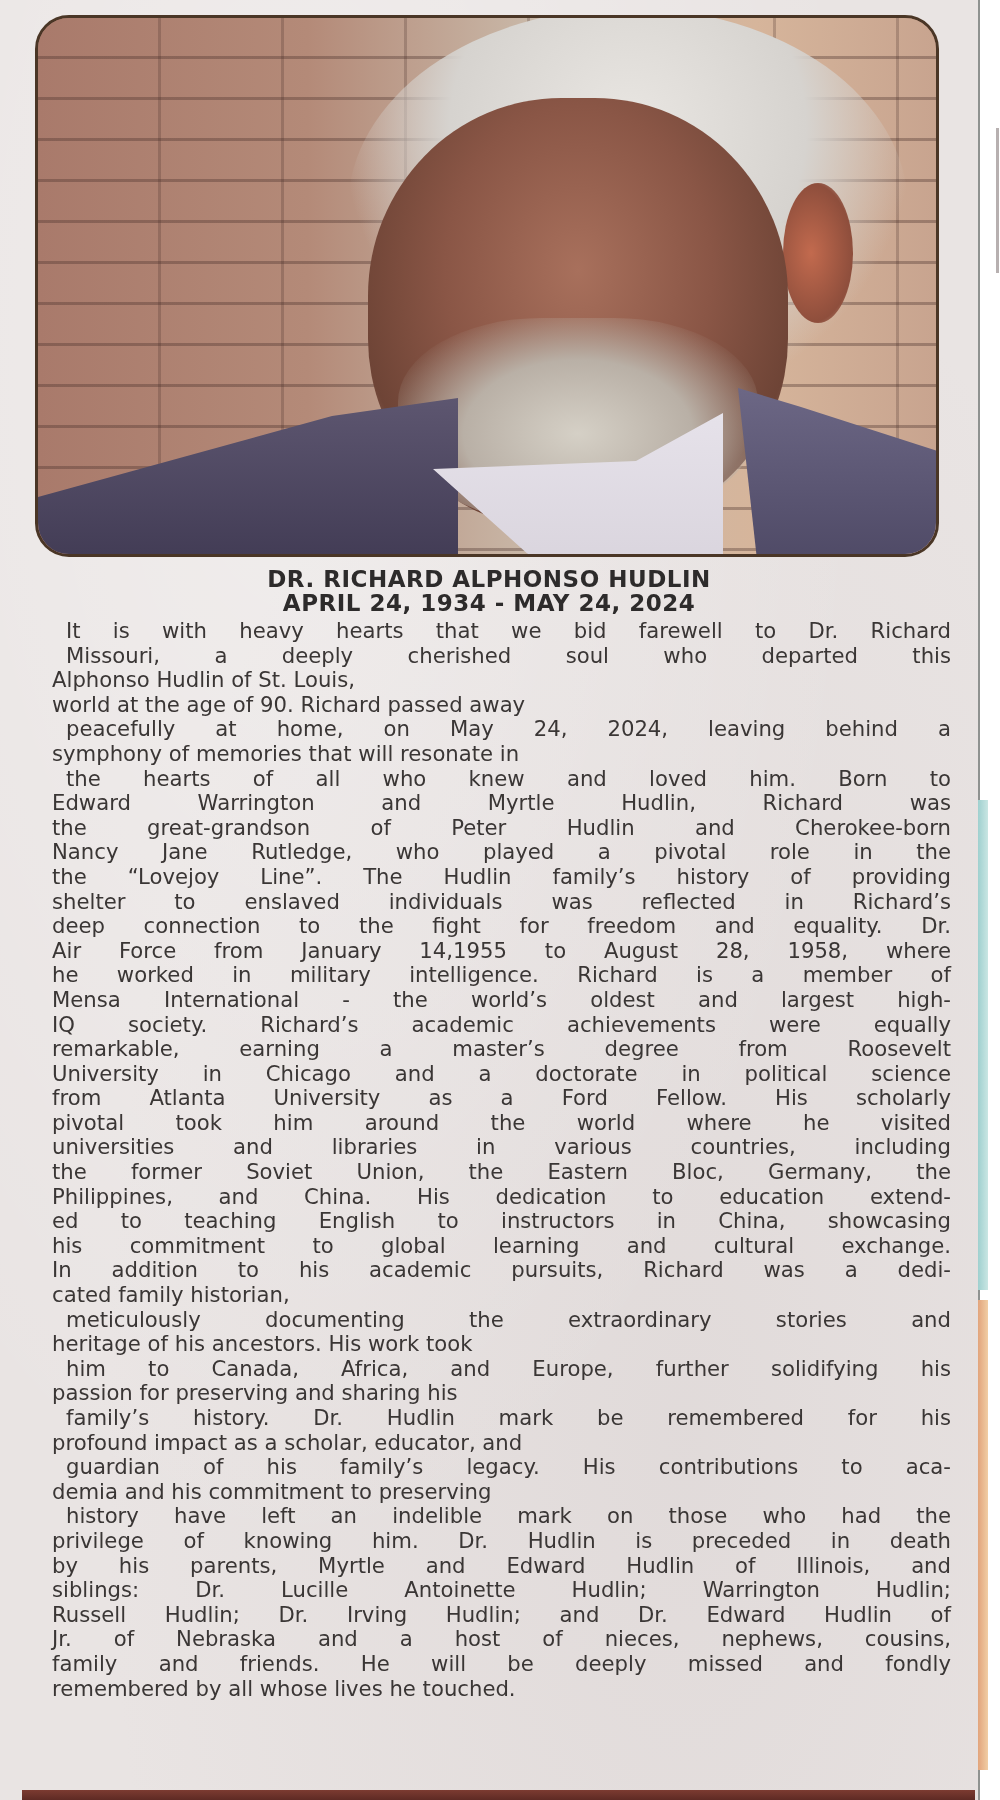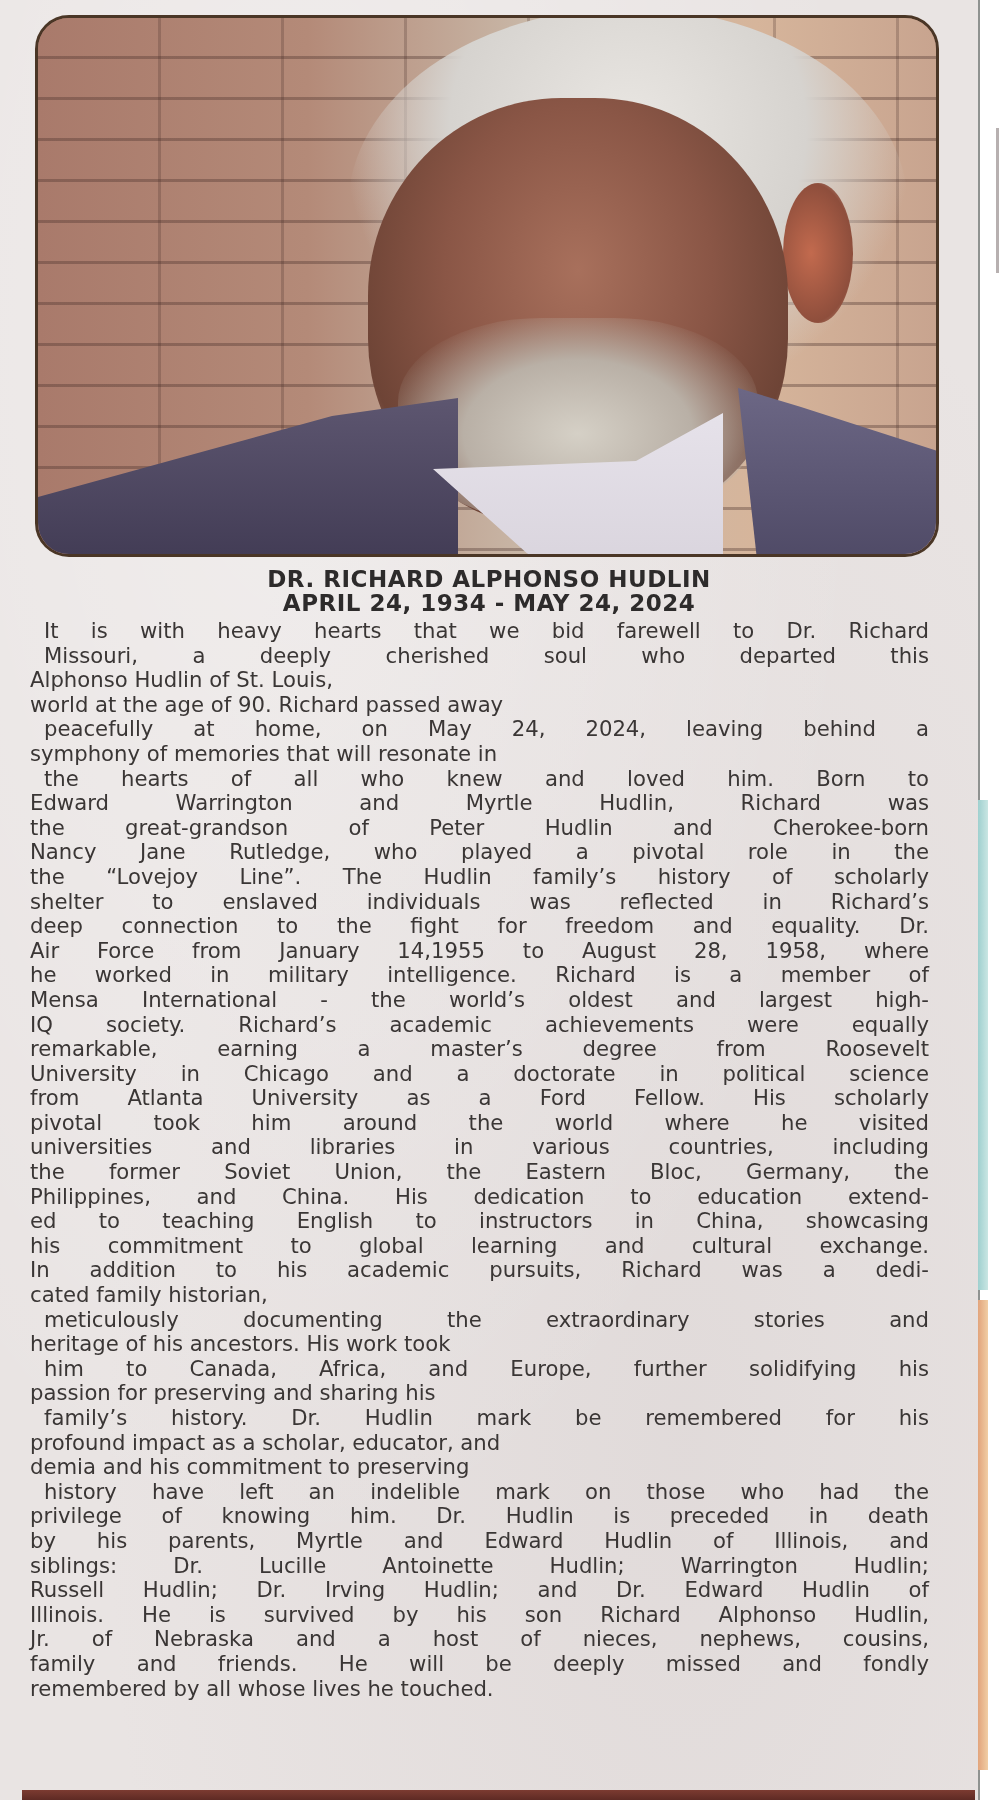--- a/index.html
+++ b/index.html
@@ -73,21 +73,21 @@
 
   .headline {
     position: absolute; left: 0; width: 978px; text-align: center;
     font-family: "DejaVu Sans", sans-serif; font-weight: bold;
     color: #2d2b2b; font-size: 23px; letter-spacing: 0.5px;
   }
   .headline.name { top: 566px; }
   .headline.dates { top: 590px; }
 
   .body-text {
-    position: absolute; left: 30px; top: 619px; width: 899px;
+    position: absolute; left: 52px; top: 619px; width: 899px;
     color: #3a3635; font-size: 21.2px; line-height: 24.6px;
     font-family: "DejaVu Sans", sans-serif;
   }
   .line { display: block; white-space: nowrap; height: 24.6px; overflow: visible; }
   .line.j { text-align: justify; text-align-last: justify; white-space: normal; }
   .line.ind { padding-left: 14px; }
 
   .bottom-bar {
     position: absolute; left: 22px; top: 1790px; width: 953px; height: 10px;
     background: linear-gradient(180deg,#7c3b31,#5e2a24);
@@ -119,21 +119,21 @@
   <span class="line j ind">It is with heavy hearts that we bid farewell to Dr. Richard</span>
   <span class="line j ind">Missouri, a deeply cherished soul who departed this</span>
   <span class="line">Alphonso Hudlin of St. Louis,</span>
   <span class="line">world at the age of 90. Richard passed away</span>
   <span class="line j ind">peacefully at home, on May 24, 2024, leaving behind a</span>
   <span class="line">symphony of memories that will resonate in</span>
   <span class="line j ind">the hearts of all who knew and loved him. Born to</span>
   <span class="line j">Edward Warrington and Myrtle Hudlin, Richard was</span>
   <span class="line j">the great-grandson of Peter Hudlin and Cherokee-born</span>
   <span class="line j">Nancy Jane Rutledge, who played a pivotal role in the</span>
-  <span class="line j">the “Lovejoy Line”. The Hudlin family’s history of scholarly</span>
+  <span class="line j">the “Lovejoy Line”. The Hudlin family’s history of providing</span>
   <span class="line j">shelter to enslaved individuals was reflected in Richard’s</span>
   <span class="line j">deep connection to the fight for freedom and equality. Dr.</span>
   <span class="line j">Air Force from January 14,1955 to August 28, 1958, where</span>
   <span class="line j">he worked in military intelligence. Richard is a member of</span>
   <span class="line j">Mensa International - the world’s oldest and largest high-</span>
   <span class="line j">IQ society. Richard’s academic achievements were equally</span>
   <span class="line j">remarkable, earning a master’s degree from Roosevelt</span>
   <span class="line j">University in Chicago and a doctorate in political science</span>
   <span class="line j">from Atlanta University as a Ford Fellow. His scholarly</span>
   <span class="line j">pivotal took him around the world where he visited</span>
@@ -143,25 +143,25 @@
   <span class="line j">ed to teaching English to instructors in China, showcasing</span>
   <span class="line j">his commitment to global learning and cultural exchange.</span>
   <span class="line j">In addition to his academic pursuits, Richard was a dedi-</span>
   <span class="line">cated family historian,</span>
   <span class="line j ind">meticulously documenting the extraordinary stories and</span>
   <span class="line">heritage of his ancestors. His work took</span>
   <span class="line j ind">him to Canada, Africa, and Europe, further solidifying his</span>
   <span class="line">passion for preserving and sharing his</span>
   <span class="line j ind">family’s history. Dr. Hudlin mark be remembered for his</span>
   <span class="line">profound impact as a scholar, educator, and</span>
+  <span class="line j ind">guardian of his family’s legacy. His contributions to aca-</span>
   <span class="line">demia and his commitment to preserving</span>
   <span class="line j ind">history have left an indelible mark on those who had the</span>
   <span class="line j">privilege of knowing him. Dr. Hudlin is preceded in death</span>
   <span class="line j">by his parents, Myrtle and Edward Hudlin of Illinois, and</span>
   <span class="line j">siblings: Dr. Lucille Antoinette Hudlin; Warrington Hudlin;</span>
   <span class="line j">Russell Hudlin; Dr. Irving Hudlin; and Dr. Edward Hudlin of</span>
-  <span class="line j">Illinois. He is survived by his son Richard Alphonso Hudlin,</span>
   <span class="line j">Jr. of Nebraska and a host of nieces, nephews, cousins,</span>
   <span class="line j">family and friends. He will be deeply missed and fondly</span>
   <span class="line">remembered by all whose lives he touched.</span>
 </div>
 
 <div class="bottom-bar"></div>
 
 </body></html>

